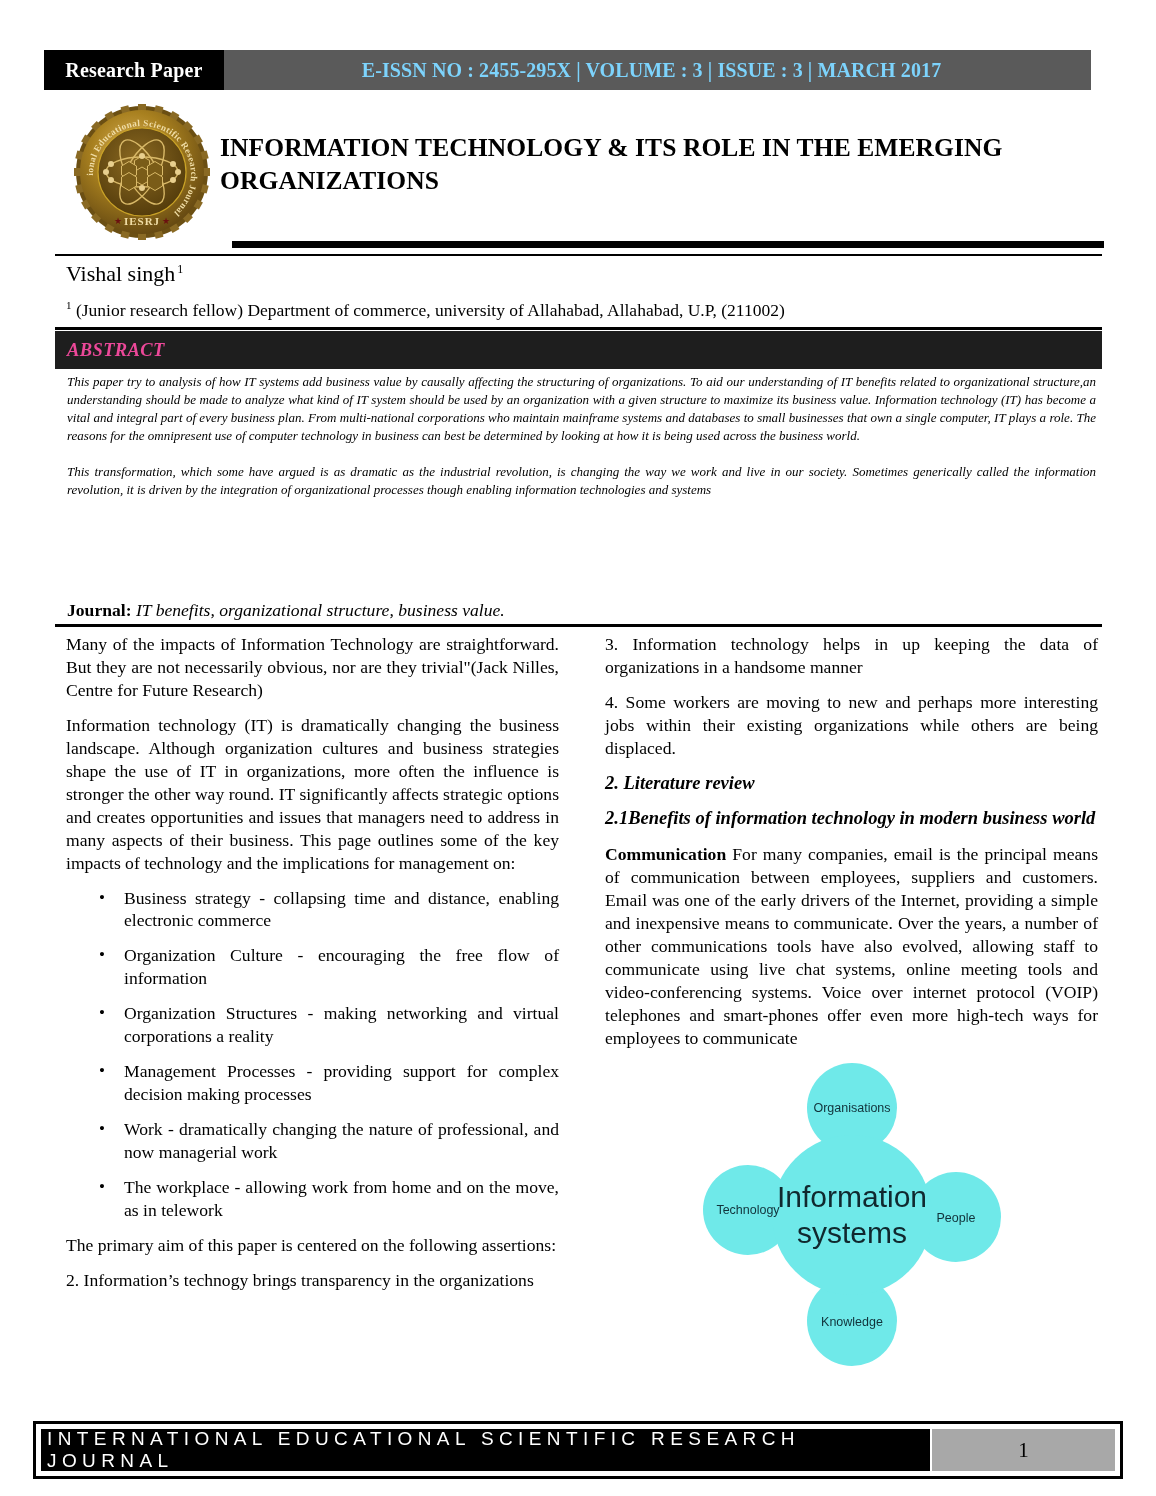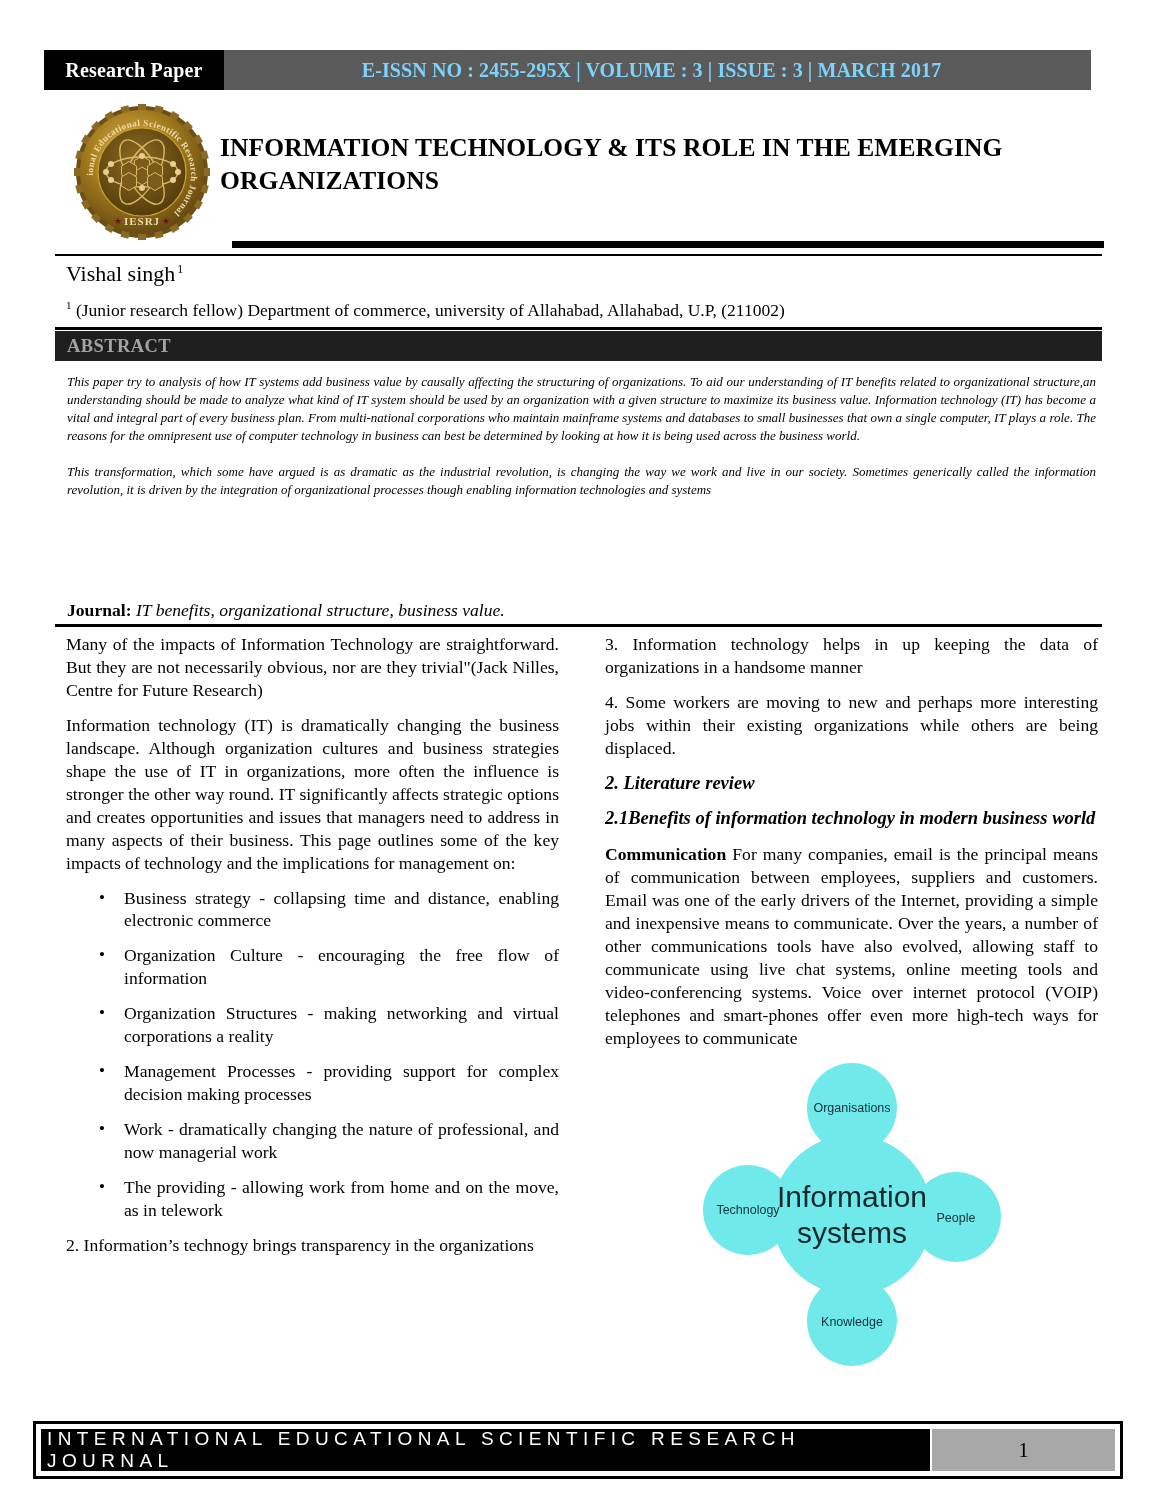--- a/index.html
+++ b/index.html
@@ -123,30 +123,31 @@
     height: 3px;
     background: #000000;
   }
 
   
   .abstract-bar {
     position: absolute;
     left: 55px;
     top: 331px;
     width: 1047px;
-    height: 30px;
+    height: 38px;
     background: #1e1e1e;
-    color: #a3a3a3;
+    color: #ec4899;
     display: flex;
     align-items: center;
     padding-left: 12px;
     box-sizing: border-box;
     font-weight: bold;
     font-size: 18.5px;
     letter-spacing: 0.4px;
+    font-style: italic;
   }
 
   
   .abstract-body {
     position: absolute;
     left: 67px;
     top: 373px;
     width: 1029px;
   }
   .abstract-body p {
@@ -443,22 +444,23 @@
 
     <div class="col">
       <p>Many of the impacts of Information Technology are straightforward. But they are not necessarily obvious, nor are they trivial"(Jack Nilles, Centre for Future Research)</p>
       <p>Information technology (IT) is dramatically changing the business landscape. Although organization cultures and business strategies shape the use of IT in organizations, more often the influence is stronger the other way round. IT significantly affects strategic options and creates opportunities and issues that managers need to address in many aspects of their business. This page outlines some of the key impacts of technology and the implications for management on:</p>
       <ul class="bullets">
         <li><span class="bullet-dot">•</span><span>Business strategy - collapsing time and distance, enabling electronic commerce</span></li>
         <li><span class="bullet-dot">•</span><span>Organization Culture - encouraging the free flow of information</span></li>
         <li><span class="bullet-dot">•</span><span>Organization Structures - making networking and virtual corporations a reality</span></li>
         <li><span class="bullet-dot">•</span><span>Management Processes - providing support for complex decision making processes</span></li>
         <li><span class="bullet-dot">•</span><span>Work - dramatically changing the nature of professional, and now managerial work</span></li>
-        <li><span class="bullet-dot">•</span><span>The providing - allowing work from home and on the move, as in telework</span></li>
+        <li><span class="bullet-dot">•</span><span>The workplace - allowing work from home and on the move, as in telework</span></li>
       </ul>
+      <p>The primary aim of this paper is centered on the following assertions:</p>
       <p>2. Information’s technogy brings transparency    in the organizations</p>
     </div>
 
     <div class="col">
       <p>3. Information technology helps in up keeping the data of organizations in a handsome manner</p>
       <p>4. Some workers are moving to new and perhaps more interesting jobs within their existing organizations while others are being displaced.</p>
       <h3 class="sec-head">2. Literature review</h3>
       <h3 class="sec-head sub">2.1Benefits of information technology in modern business world</h3>
       <p><span class="lead-bold">Communication</span><span> For many companies, email is the principal means of communication between employees, suppliers and customers. Email was one of the early drivers of the Internet, providing a simple and inexpensive means to communicate. Over the years, a number of other communications tools have also evolved, allowing staff to communicate using live chat systems, online meeting tools and video-conferencing systems. Voice over internet protocol (VOIP) telephones and smart-phones offer even more high-tech ways for employees to communicate</span></p>
 

